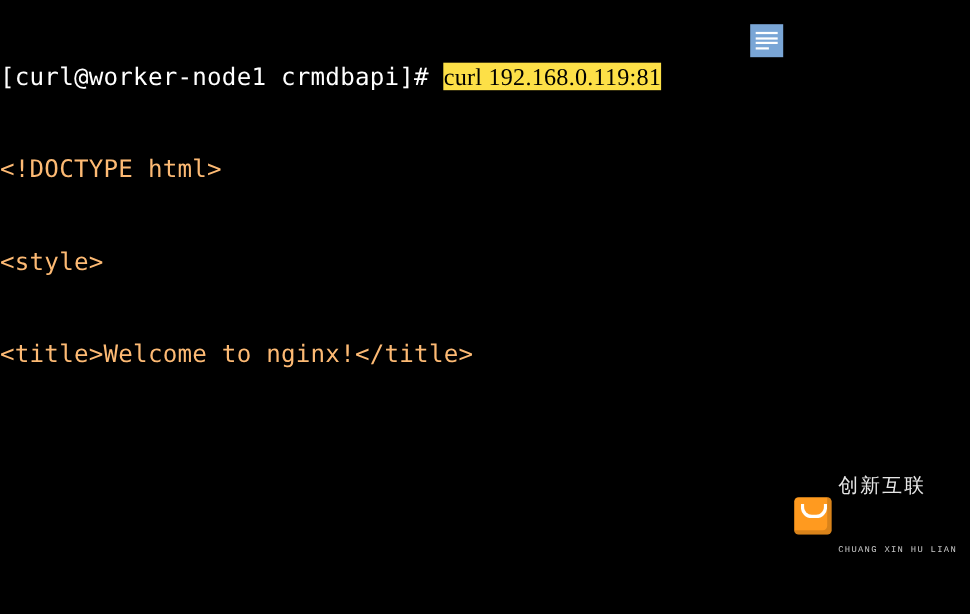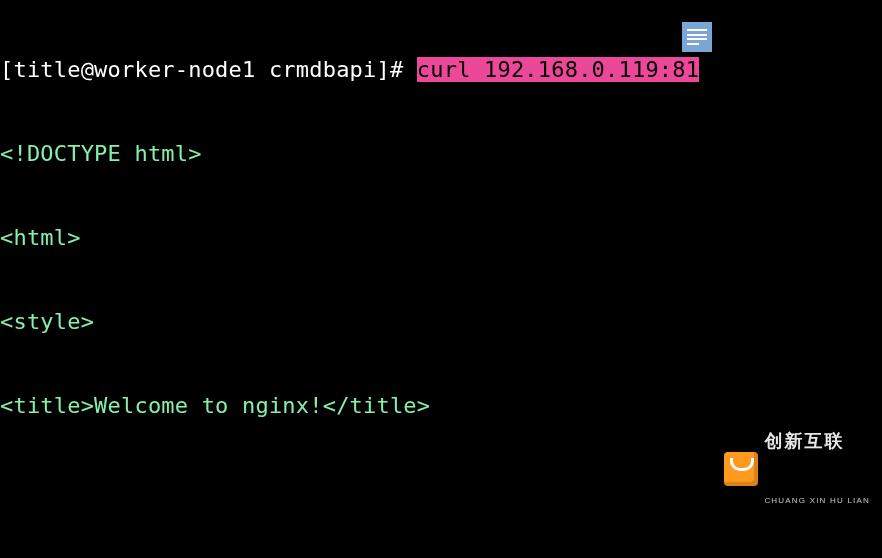--- a/index.html
+++ b/index.html
@@ -23,25 +23,26 @@
     letter-spacing: 0.2px;
   }
   .line {
     display: block;
     white-space: pre;
   }
   .prompt {
     color: #fff;
   }
   .selected {
-    background: #ec4899;
+    background: #fde047;
     color: #000;
+    font-family: Liberation Serif, serif;
   }
   .white {
-    color: #86efac;
+    color: #fdba74;
   }
   .watermark {
     position: absolute;
     right: 12px;
     bottom: 6px;
     display: flex;
     align-items: center;
     pointer-events: none;
   }
   .watermark .wm-icon {
@@ -62,27 +63,28 @@
     border-top: none;
     border-radius: 0 0 10px 10px;
   }
   .watermark .wm-text {
     color: #e6e6e6;
     font-family: "PingFang SC", "Microsoft YaHei", sans-serif;
     line-height: 1.05;
   }
   .watermark .wm-text .cn {
     font-size: 18px;
-    font-weight: 700;
+    font-weight: 400;
     letter-spacing: 2px;
   }
   .watermark .wm-text .en {
     font-size: 8px;
     letter-spacing: 1.2px;
     opacity: 0.85;
+    font-family: Liberation Mono, monospace;
   }
   .scroll-mark {
     position: absolute;
     top: 22px;
     right: 170px;
     width: 30px;
     height: 30px;
     background: #7aa6d6;
     display: flex;
     flex-direction: column;
@@ -94,23 +96,22 @@
     height: 2px;
     background: #fff;
   }
   .scroll-mark .bar.short { width: 60%; }
   .scroll-mark .bar.long  { width: 100%; }
 </style>
 </head>
 <body>
 
 <div class="terminal">
-  <span class="line"><span class="prompt">[title@worker-node1 crmdbapi]# </span><span class="selected">curl 192.168.0.119:81</span></span>
+  <span class="line"><span class="prompt">[curl@worker-node1 crmdbapi]# </span><span class="selected">curl 192.168.0.119:81</span></span>
   <span class="line white">&lt;!DOCTYPE html&gt;</span>
-  <span class="line white">&lt;html&gt;</span>
   <span class="line white">&lt;style&gt;</span>
   <span class="line white">&lt;title&gt;Welcome to nginx!&lt;/title&gt;</span>
   
   
   
   
   
   
   
   

